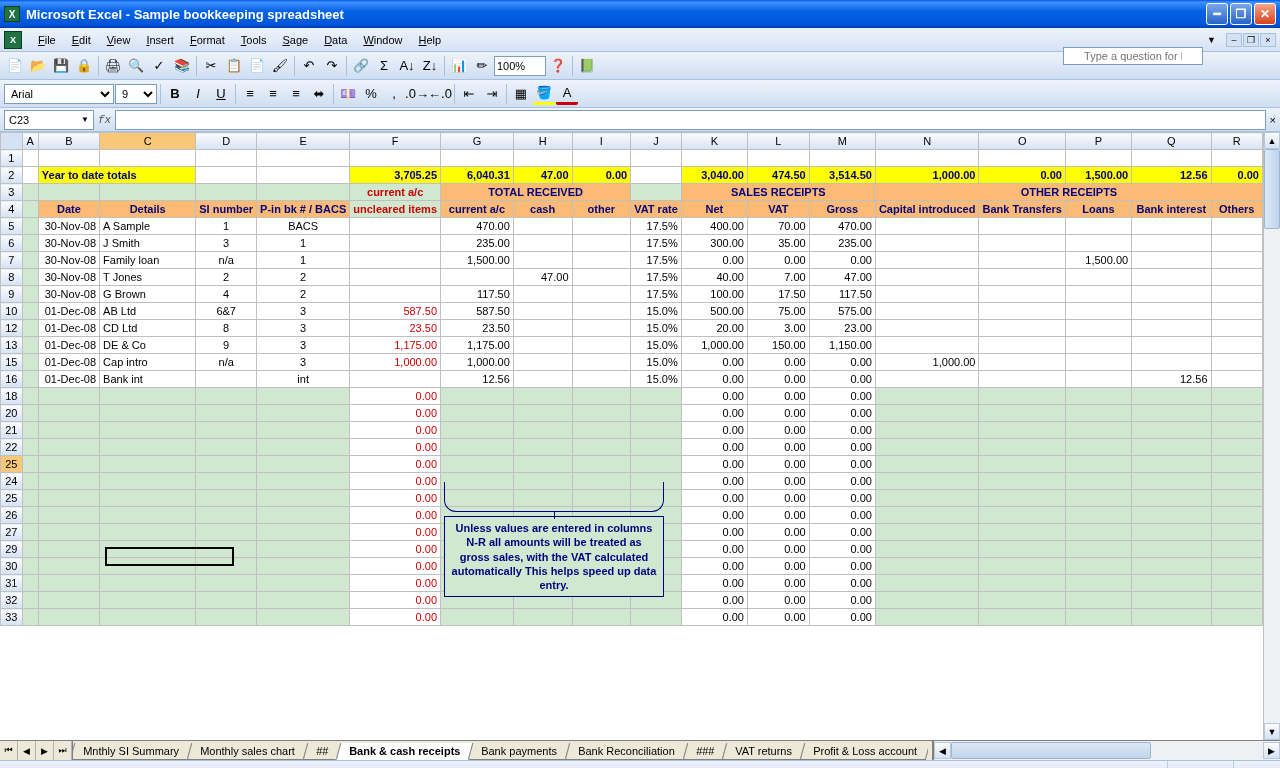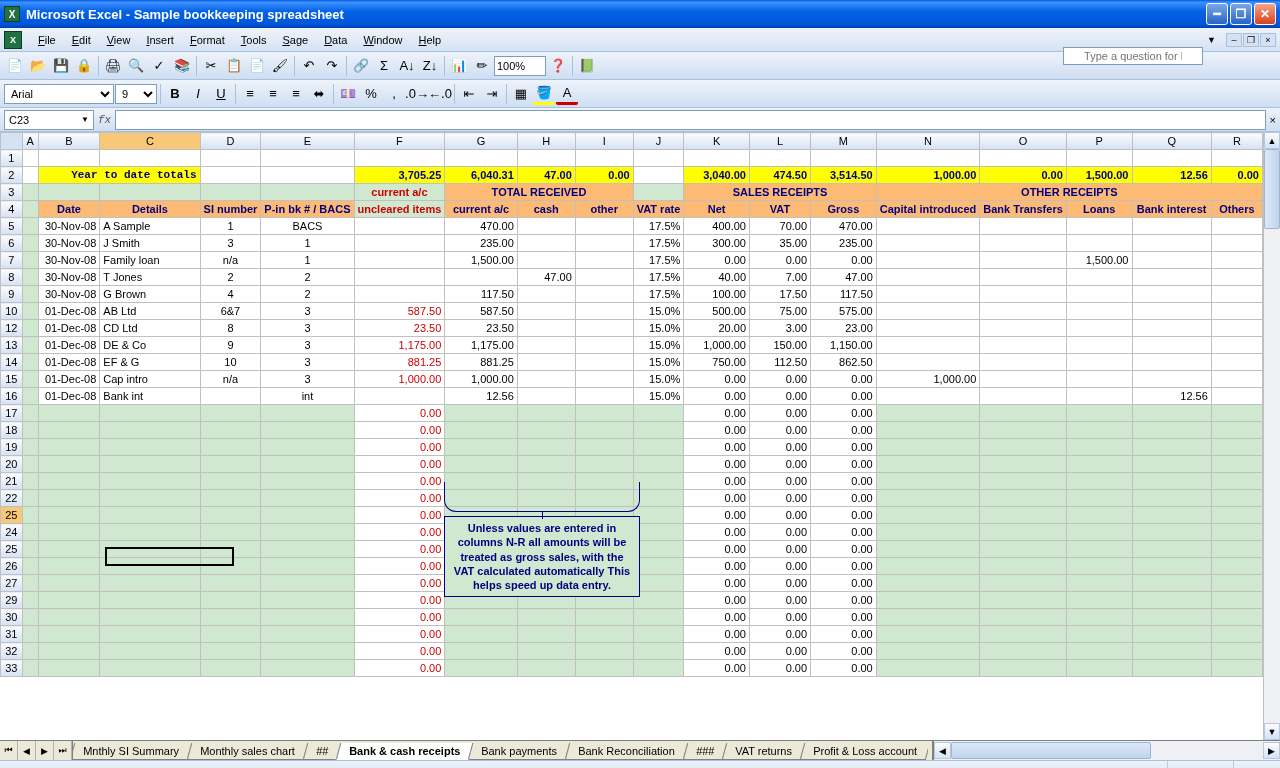--- a/index.html
+++ b/index.html
@@ -44,32 +44,32 @@
 table.sheet th, table.sheet td { border: 1px solid #c0c0c0; font-size: 11px; font-family: Arial; height: 17px; padding: 0 3px; overflow: hidden; white-space: nowrap; }
 th.colhdr { background: linear-gradient(to bottom,#fafcfe,#d5e2f4); text-align: center; font-weight: normal; height: 20px; border-right: 1px solid #9eb6ce; border-bottom: 1px solid #9eb6ce; }
 th.colhdr.sel { background: #f8c878; }
 th.rowhdr { background: linear-gradient(to bottom,#fafcfe,#d5e2f4); text-align: center; font-weight: normal; width: 24px; border-right: 1px solid #9eb6ce; border-bottom: 1px solid #9eb6ce; }
 th.rowhdr.sel { background: #f8c878; }
 th.corner { background: #d5e2f4; width: 24px; }
 
 td.data { background: #d0e8d0; }
 td.white { background: white; }
 td.yellow { background: #ffff00; font-weight: bold; text-align: right; color: #000080; }
-td.yellow.label { text-align:right; color:#000080;font-family:Liberation Mono, monospace; }
+td.yellow.label { text-align:left; color:#000080; }
 td.hdr-blue { background: #fdba74; color: #000080; font-weight: bold; text-align: center; }
 td.hdr-red { color: #cc0000; font-weight: bold; text-align: center; background:#d0e8d0;}
 td.num { text-align: right; }
 td.red { color: #cc0000; }
 td.center { text-align: center; }
 td.bl { border-left: 2px solid black; }
 td.br { border-right: 2px solid black; }
 td.bt { border-top: 2px solid black; }
 
 
-.callout { position: absolute; left: 444px; top: 350px; width: 196px; font-size: 11px; color: #000080; font-weight:bold; text-align:center; pointer-events:none; }
+.callout { position: absolute; left: 444px; top: 350px; width: 220px; font-size: 11px; color: #000080; font-weight:bold; text-align:center; pointer-events:none; }
 .callout-brace { height: 30px; border-bottom: 1px solid #000080; border-left: 1px solid #000080; border-right: 1px solid #000080; border-radius: 0 0 12px 12px; margin-bottom:4px; position:relative;}
 .callout-brace::after { content:''; position:absolute; left:50%; bottom:-8px; width:1px; height:8px; background:#000080;}
 .callout-box { border:1px solid #000080; background:#d0e8d0; padding:4px 6px; line-height:1.3;}
 
 
 .vscroll { width:17px; background:#e8e8e8; border-left:1px solid #c0c0c0; display:flex; flex-direction:column;}
 .vscroll .arrow { height:17px; background:linear-gradient(to bottom,#fcfcfe,#d5e2f4); border:1px solid #b5c8e0; display:flex; align-items:center; justify-content:center; font-size:9px; cursor:pointer;}
 .vscroll .track { flex:1; background:#eef0f4; position:relative;}
 .vscroll .thumb { position:absolute; top:0; width:100%; height:80px; background:linear-gradient(to right,#dce8f8,#c0d4ec); border:1px solid #9eb6ce; border-radius:2px;}
 
@@ -491,41 +491,20 @@
             <td class="white num bl">1,000.00</td>
             <td class="white num">150.00</td>
             <td class="white num br">1,150.00</td>
             <td class="white num bl"></td>
             <td class="white num"></td>
             <td class="white num"></td>
             <td class="white num"></td>
             <td class="white num br"></td>
           </tr>
           <tr>
-            <th class="rowhdr">14</th>
-            <td class="data bl"></td>
-            <td class="white num">01-Dec-08</td>
-            <td class="white">EF &amp; G</td>
-            <td class="white center">10</td>
-            <td class="white center br">3</td>
-            <td class="white num red bl">881.25</td>
-            <td class="white num bl">881.25</td>
-            <td class="white num"></td>
-            <td class="white num br"></td>
-            <td class="white num br">15.0%</td>
-            <td class="white num bl">750.00</td>
-            <td class="white num">112.50</td>
-            <td class="white num br">862.50</td>
-            <td class="white num bl"></td>
-            <td class="white num"></td>
-            <td class="white num"></td>
-            <td class="white num"></td>
-            <td class="white num br"></td>
-          </tr>
-          <tr>
             <th class="rowhdr">15</th>
             <td class="data bl"></td>
             <td class="white num">01-Dec-08</td>
             <td class="white">Cap intro</td>
             <td class="white center">n/a</td>
             <td class="white center br">3</td>
             <td class="white num red bl">1,000.00</td>
             <td class="white num bl">1,000.00</td>
             <td class="white num"></td>
             <td class="white num br"></td>
@@ -554,63 +533,21 @@
             <td class="white num bl">0.00</td>
             <td class="white num">0.00</td>
             <td class="white num br">0.00</td>
             <td class="white num bl"></td>
             <td class="white num"></td>
             <td class="white num"></td>
             <td class="white num">12.56</td>
             <td class="white num br"></td>
           </tr>
           <tr>
-            <th class="rowhdr">17</th>
-            <td class="data bl"></td>
-            <td class="data"></td>
-            <td class="data"></td>
-            <td class="data"></td>
-            <td class="data br"></td>
-            <td class="white num red bl">0.00</td>
-            <td class="data bl"></td>
-            <td class="data"></td>
-            <td class="data br"></td>
-            <td class="data br"></td>
-            <td class="white num bl">0.00</td>
-            <td class="white num">0.00</td>
-            <td class="white num br">0.00</td>
-            <td class="data bl"></td>
-            <td class="data"></td>
-            <td class="data"></td>
-            <td class="data"></td>
-            <td class="data br"></td>
-          </tr>
-          <tr>
             <th class="rowhdr">18</th>
-            <td class="data bl"></td>
-            <td class="data"></td>
-            <td class="data"></td>
-            <td class="data"></td>
-            <td class="data br"></td>
-            <td class="white num red bl">0.00</td>
-            <td class="data bl"></td>
-            <td class="data"></td>
-            <td class="data br"></td>
-            <td class="data br"></td>
-            <td class="white num bl">0.00</td>
-            <td class="white num">0.00</td>
-            <td class="white num br">0.00</td>
-            <td class="data bl"></td>
-            <td class="data"></td>
-            <td class="data"></td>
-            <td class="data"></td>
-            <td class="data br"></td>
-          </tr>
-          <tr>
-            <th class="rowhdr">19</th>
             <td class="data bl"></td>
             <td class="data"></td>
             <td class="data"></td>
             <td class="data"></td>
             <td class="data br"></td>
             <td class="white num red bl">0.00</td>
             <td class="data bl"></td>
             <td class="data"></td>
             <td class="data br"></td>
             <td class="data br"></td>

